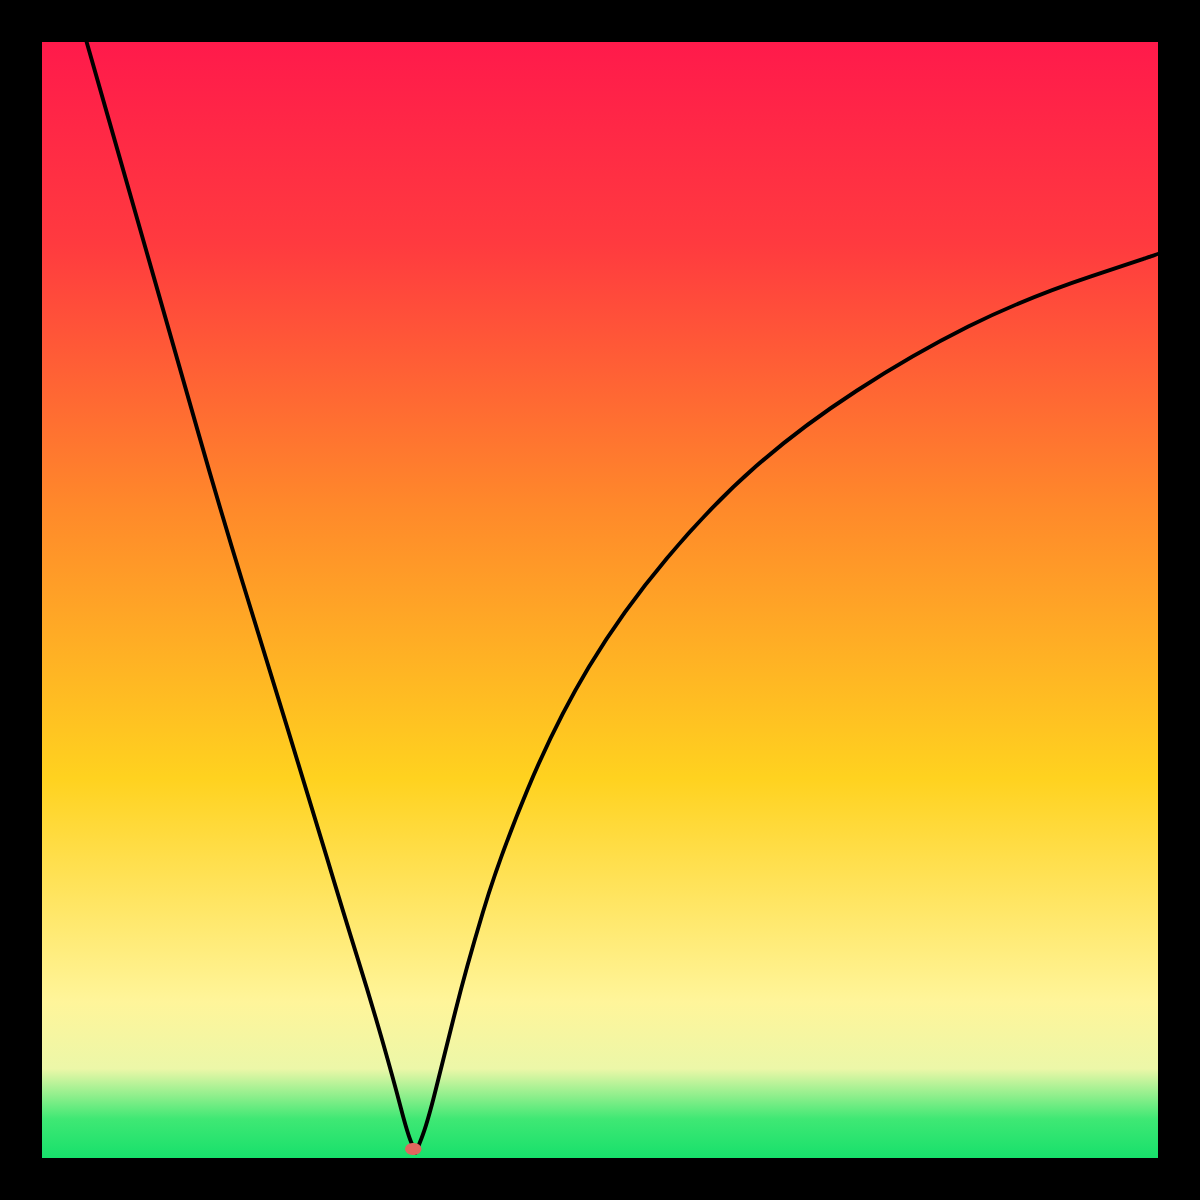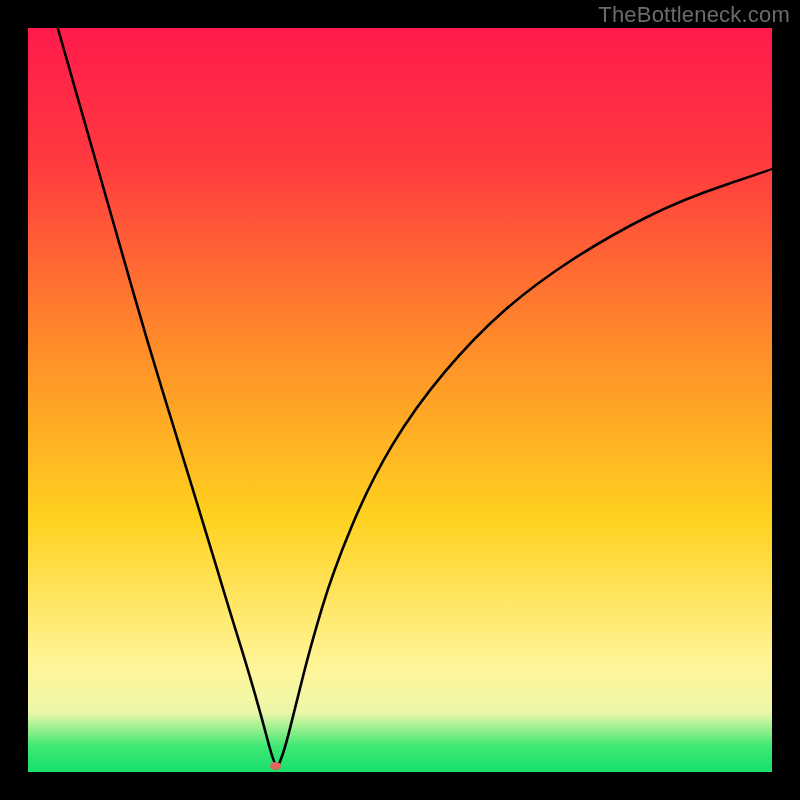--- a/index.html
+++ b/index.html
@@ -67,21 +67,20 @@
     stroke: #000;
     stroke-width: 2.6;
     stroke-linecap: round;
   }
 </style>
 </head>
 <body>
 
 <div class="frame">
 
-  <div class="watermark">TheBottleneck.com</div>
 
   <div class="plot" id="plot">
 
     <svg class="curve" viewBox="0 0 744 744" preserveAspectRatio="none">
       <path id="curve-left" d="M 29.76 0 Q 29.76 0 44.64 52.079999999999984 Q 59.52 104.15999999999997 74.4 156.24 Q 89.28 208.32000000000005 104.16 260.40000000000003 Q 119.04 312.48 133.92000000000002 360.84000000000003 Q 148.8 409.2 163.68 457.55999999999995 Q 178.56 505.91999999999996 189.72000000000003 543.1199999999999 Q 200.88000000000002 580.3199999999999 210.18 610.0799999999999 Q 219.48 639.84 226.92000000000002 665.88 Q 234.36 691.92 239.196 710.52 Q 244.03199999999998 729.12 246.636 734.7 T 249.24 740.28"></path>
       <path id="curve-right" d="M 249.24 740.28 Q 249.24 740.28 252.96 730.98 Q 256.68 721.68 262.26 699.3599999999999 Q 267.84 677.04 275.28 647.28 Q 282.72 617.52 293.88 580.3199999999999 Q 305.03999999999996 543.12 323.64 498.48 Q 342.24 453.84 364.56 416.64 Q 386.88 379.44 416.64 344.1 Q 446.4 308.76000000000005 476.15999999999997 282.72 Q 505.92 256.68 543.12 232.50000000000003 Q 580.32 208.32000000000005 617.52 189.72000000000003 Q 654.72 171.12 699.36 156.24 T 744 141.36"></path>
     </svg>
 
     <div class="marker" id="marker" style="left: 242.252px; top: 734.048px; background: rgb(225, 103, 94);"></div>
   </div>

